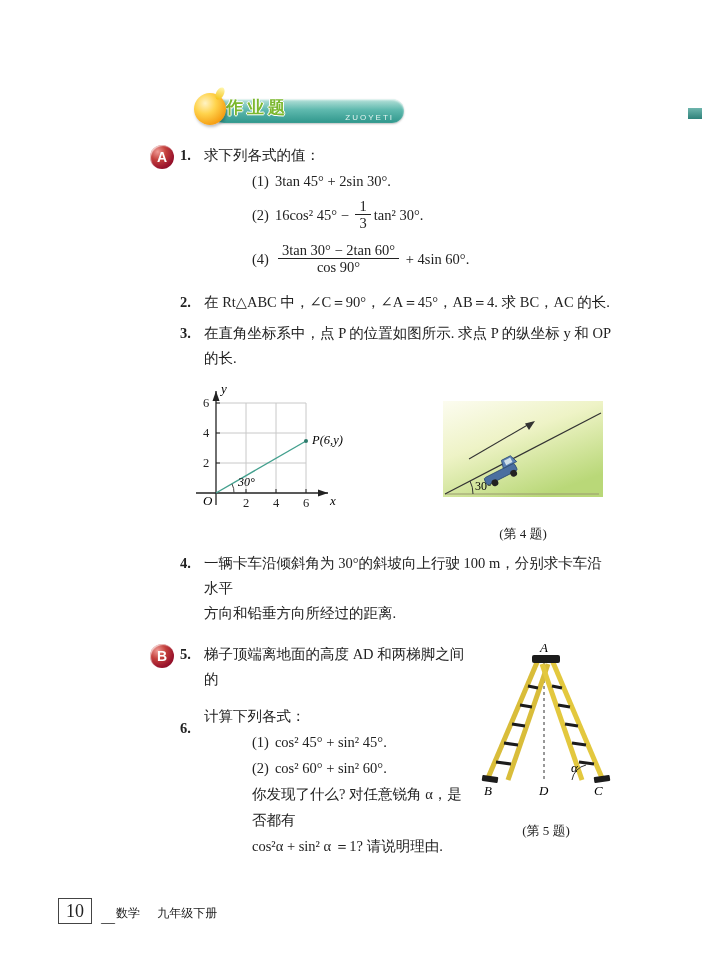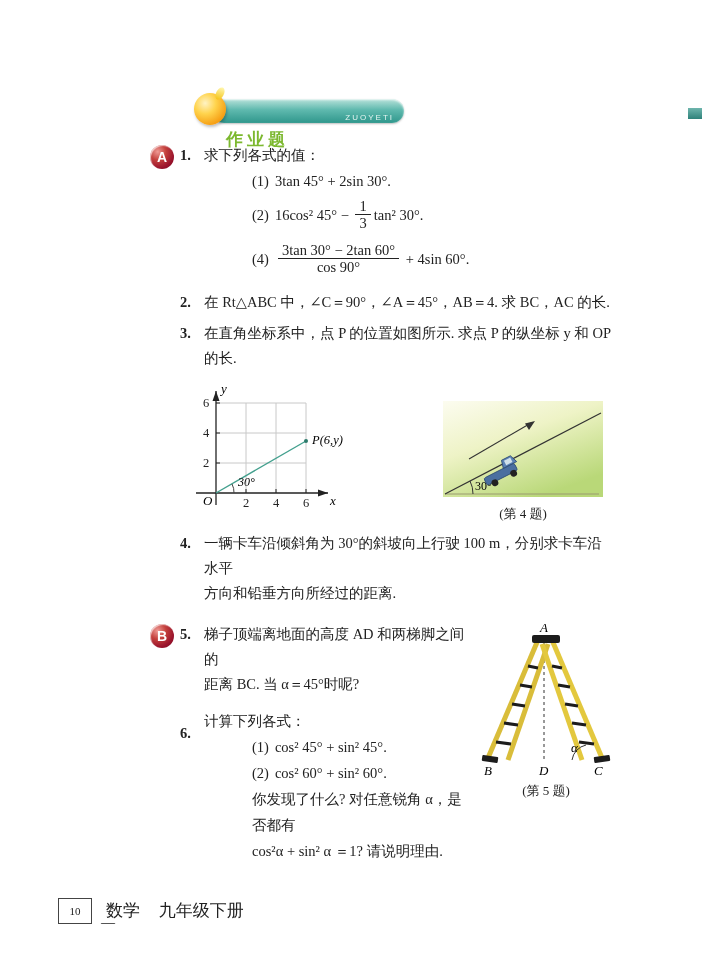--- a/index.html
+++ b/index.html
@@ -9,21 +9,21 @@
         background:linear-gradient(#6eb5ad,#2e827a);}
   .content{position:absolute;left:180px;top:95px;width:436px;}
 
   
   .banner-row{position:relative;height:34px;margin-left:18px;width:210px;}
   .banner{position:absolute;left:14px;top:4px;width:192px;height:24px;border-radius:13px;
         background:linear-gradient(#b8e2da 0%,#5fb9ae 45%,#2f978c 100%);
         box-shadow:inset 0 1px 2px rgba(255,255,255,.8),0 1px 2px rgba(0,0,0,.25);}
   .banner-title{position:absolute;left:28px;top:1px;font-size:17px;font-weight:bold;
         letter-spacing:4px;color:#7cb82f;font-family:"Liberation Sans",sans-serif;
-        text-shadow:-1px 0 #fff,1px 0 #fff,0 -1px #fff,0 1px #fff;margin-top:32px;}
+        text-shadow:-1px 0 #fff,1px 0 #fff,0 -1px #fff,0 1px #fff;}
   .banner-sub{position:absolute;right:14px;top:18px;font-size:8px;color:#e4f5f1;
         letter-spacing:2px;font-family:"Liberation Sans",sans-serif;}
   .ball{position:absolute;left:-4px;top:-2px;width:32px;height:32px;border-radius:50%;
         background:radial-gradient(circle at 35% 32%,#fff3c4 0%,#ffd44e 35%,#f59d12 75%,#d87e05 100%);
         box-shadow:1px 2px 3px rgba(0,0,0,.25);}
   .ball-leaf{position:absolute;left:18px;top:-8px;width:8px;height:13px;border-radius:60% 40% 60% 40%;
         background:linear-gradient(#fff7b0,#f5c518);transform:rotate(18deg);}
 
   
   .prob{position:relative;padding-left:24px;line-height:25px;font-size:14.5px;}
@@ -36,35 +36,35 @@
         font-family:"Liberation Sans",sans-serif;box-shadow:inset 1px 1px 1px rgba(255,255,255,.7);}
   .frac{display:inline-block;vertical-align:middle;text-align:center;line-height:1.15;
         margin:0 3px;transform:translateY(-2px);}
   .frac .fnum{display:block;border-bottom:1px solid #222;padding:0 4px;}
   .frac .fden{display:block;padding:0 4px;}
   .over{border-top:1px solid #222;display:inline-block;line-height:1.05;}
   .radsign{margin-right:-1px;}
 
   .fig-row{display:flex;align-items:flex-start;margin:10px 0 6px 2px;}
   .fig{text-align:center;}
-  .fig-caption{font-size:13px;margin-top:0;color:#222;}
+  .fig-caption{font-size:13px;margin-top:20px;color:#222;}
   .fig3{width:228px;}
   .fig4{width:170px;margin-left:28px;margin-top:20px;}
 
   .p56-wrap{position:relative;margin-top:16px;}
   .fig5{float:right;width:140px;margin:-2px 0 0 8px;}
   .p5-text{width:292px;}
   .p6-block{margin-top:12px;}
 
   
   .footer{position:absolute;left:58px;top:898px;display:flex;align-items:flex-end;}
   .page-num-box{width:32px;height:24px;border:1.5px solid #444;text-align:center;
-        line-height:24px;font-size:11px;color:#222;background:#fff;}
+        line-height:24px;font-size:18px;color:#222;background:#fff;}
   .footer-tick{width:14px;height:12px;border-bottom:1px solid #555;transform:skewX(40deg) translateX(4px);}
-  .footer-text{font-size:17px;color:#222;padding-bottom:2px;
+  .footer-text{font-size:12px;color:#222;margin-left:10px;padding-bottom:2px;
         font-family:"Liberation Sans",sans-serif;}
   .footer-text .book{margin-left:14px;}
   svg text{font-family:"Liberation Serif","DejaVu Serif",serif;}
 </style>
 </head>
 <body>
 
 <div class="page">
 
   <div class="side-tab"></div>
@@ -239,21 +239,20 @@
           <text x="63" y="155" font-size="13" font-style="italic">D</text>
           <text x="118" y="155" font-size="13" font-style="italic">C</text>
         </svg>
         <div class="fig-caption">(第 5 题)</div>
       </div>
 
       <div class="prob p5-text">
         <span class="badge" style="top:2px;">B</span>
         <span class="pnum">5.</span>
         <div>梯子顶端离地面的高度 AD 和两梯脚之间的</div>
-        <div>距离 BC. 当 α＝45°时呢?</div>
       </div>
 
       <div class="prob p6-block">
         <span class="pnum" style="top:12px;">6.</span>
         <div>计算下列各式：</div>
         <div class="subitem">
           <span class="sub-label">(1)</span><span>cos² 45° + sin² 45°.</span>
         </div>
         <div class="subitem">
           <span class="sub-label">(2)</span><span>cos² 60° + sin² 60°.</span>

